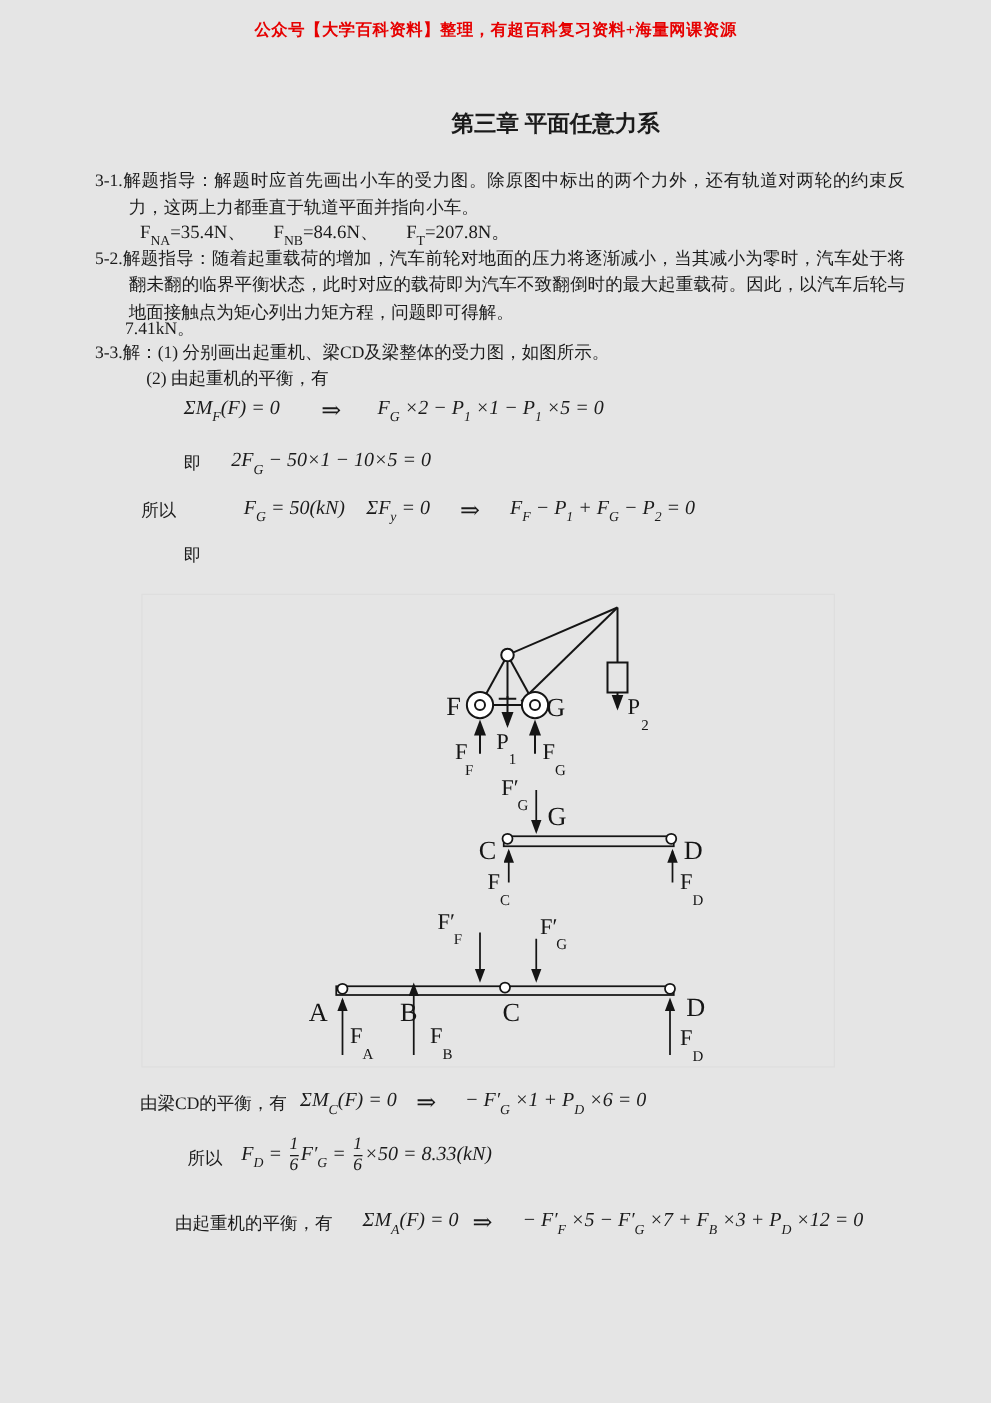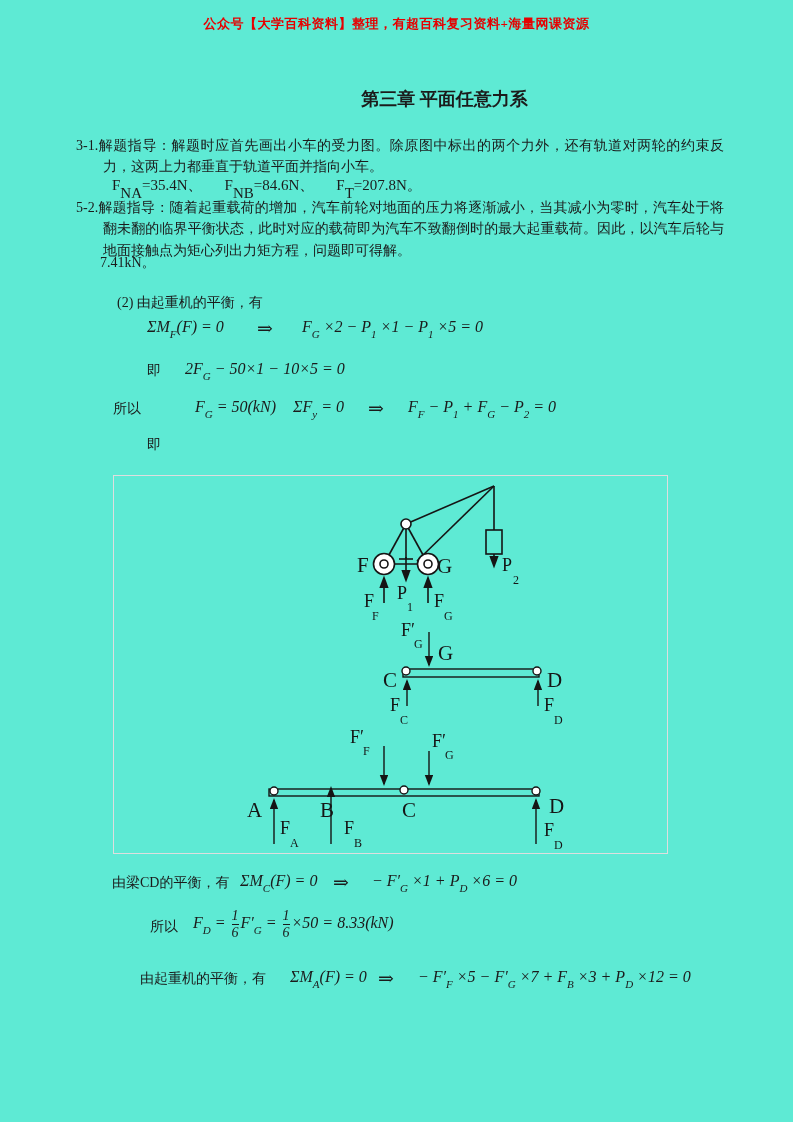--- a/index.html
+++ b/index.html
@@ -1,30 +1,30 @@
 <!DOCTYPE html>
 <html><head>
 <meta charset="utf-8">
 <style>
   html,body{margin:0;padding:0;background:#ffffff;}
-  .page{position:relative;width:793px;height:1122px;background:#5eead4;overflow:hidden;
+  .page{position:relative;width:793px;height:1122px;background:#e5e5e5;overflow:hidden;
         font-family:"Liberation Serif","DejaVu Serif",serif;color:#1b1b1b;}
   .hdr{position:absolute;top:15px;left:0;width:100%;text-align:center;
        font-size:13px;font-weight:bold;letter-spacing:.5px;}
   .title{position:absolute;top:87px;left:0;width:100%;text-align:center;
          font-size:18px;font-weight:bold;padding-left:48px;}
   .para{position:absolute;left:76px;width:648px;font-size:14px;line-height:21.3px;
         text-align:justify;padding-left:27px;text-indent:-27px;box-sizing:border-box;}
   .line{position:absolute;font-size:14px;white-space:nowrap;}
   .eqrow{position:absolute;left:0;top:0;width:661px;height:34px;}
   .eqrow>span{position:absolute;white-space:nowrap;}
   .math{font-size:16px;font-style:italic;}
   .math sub{font-size:11px;font-style:italic;vertical-align:-0.55em;line-height:0;}
   .serif-upright{font-size:15px;font-style:normal;}
-  .serif-upright sub{font-size:15px;vertical-align:-0.5em;line-height:0;margin-top:11px;}
+  .serif-upright sub{font-size:11px;vertical-align:-0.5em;line-height:0;margin-top:11px;}
   .cjk{font-size:14px;font-style:normal;}
   .imp{font-size:19px;font-style:normal;}
   .frac{display:inline-flex;flex-direction:column;text-align:center;
         vertical-align:middle;line-height:1.12;font-size:14px;font-style:italic;margin:0 2px;}
   .frac .fden{border-top:1.2px solid #1b1b1b;}
   .figbox{position:absolute;left:113px;top:475px;width:553px;height:377px;
           border:1px solid #dedede;box-sizing:content-box;}
   .figbox svg{display:block;}
   svg text{font-family:"Liberation Serif","DejaVu Serif",serif;fill:#151515;}
   .ptlbl{font-size:21px;}
@@ -42,20 +42,21 @@
   <div class="para" style="top:135px">3-1.解题指导：解题时应首先画出小车的受力图。除原图中标出的两个力外，还有轨道对两轮的约束反力，这两上力都垂直于轨道平面并指向小车。</div>
 
   <div class="line" style="left:112px;top:176px">
     <span class="serif-upright">F<sub>NA</sub>=35.4N、</span><span style="display:inline-block;width:22px"></span><span class="serif-upright">F<sub>NB</sub>=84.6N、</span><span style="display:inline-block;width:22px"></span><span class="serif-upright">F<sub>T</sub>=207.8N。</span>
   </div>
 
   <div class="para" style="top:197px">5-2.解题指导：随着起重载荷的增加，汽车前轮对地面的压力将逐渐减小，当其减小为零时，汽车处于将翻未翻的临界平衡状态，此时对应的载荷即为汽车不致翻倒时的最大起重载荷。因此，以汽车后轮与地面接触点为矩心列出力矩方程，问题即可得解。</div>
 
   <div class="line" style="left:100px;top:254px">7.41kN。</div>
 
+  <div class="line" style="left:76px;top:273px">3-3.解：(1) 分别画出起重机、梁CD及梁整体的受力图，如图所示。</div>
   <div class="line" style="left:117px;top:294px">(2) 由起重机的平衡，有</div>
 
   <div class="eqrow" style="top:318px">
     <span class="math" style="left:147px">ΣM<sub>F</sub>(F) = 0</span>
     <span class="imp" style="left:257px;top:-1px">⇒</span>
     <span class="math" style="left:302px">F<sub>G</sub> ×2 − P<sub>1</sub> ×1 − P<sub>1</sub> ×5 = 0</span>
   </div>
 
   <div class="eqrow" style="top:360px">
     <span class="cjk" style="left:147px;top:2px">即</span>

